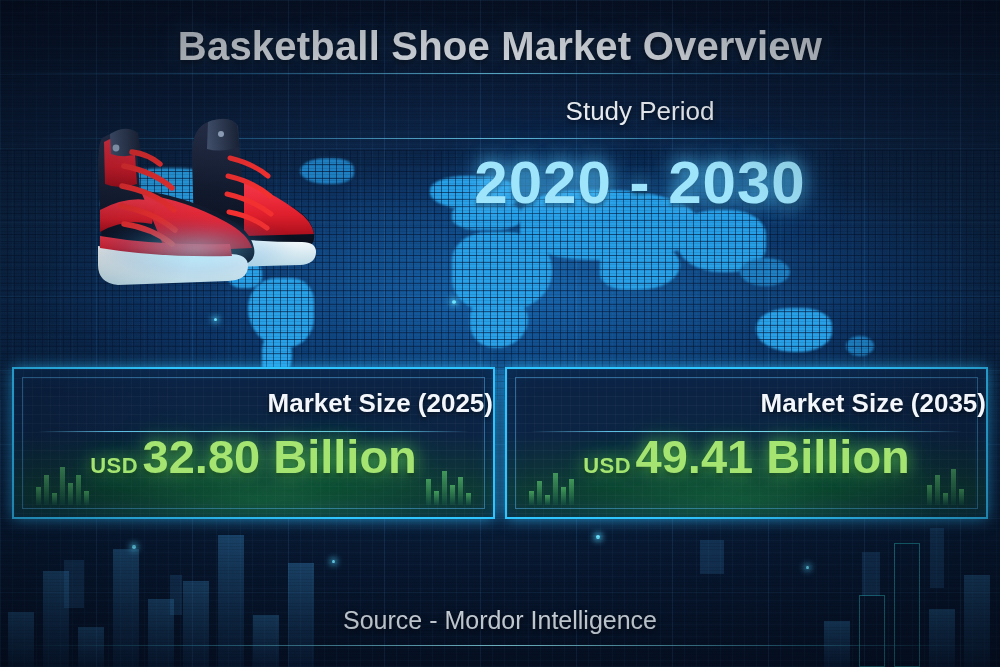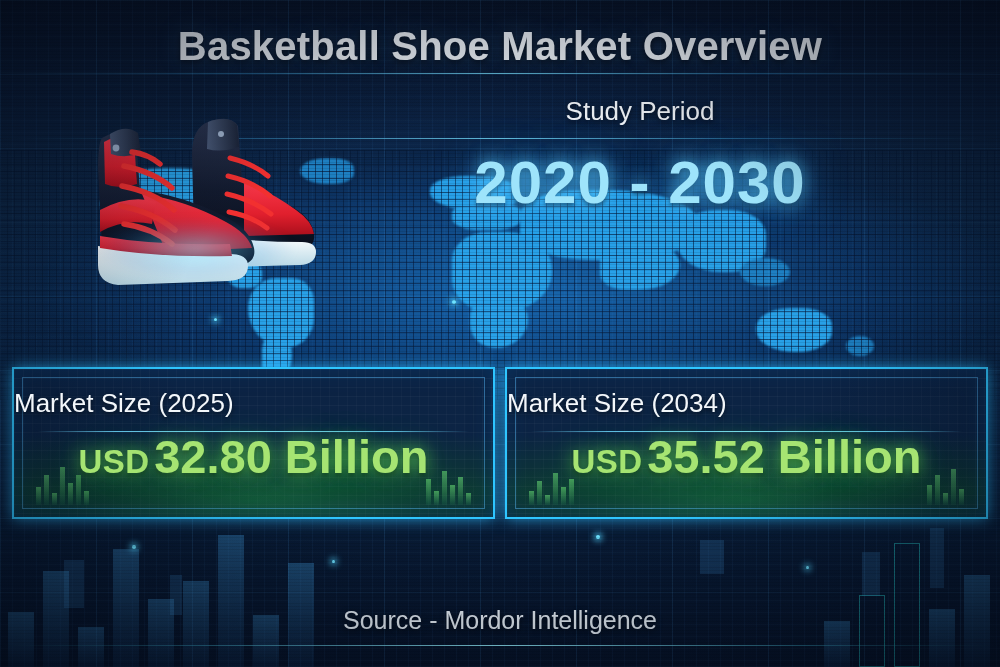--- a/index.html
+++ b/index.html
@@ -119,35 +119,35 @@
   .panel-greenglow{
     position:absolute; left:0; right:0; bottom:0; height:82px;
     background:radial-gradient(ellipse 330px 60px at 50% 80%, rgba(40,180,80,.30), rgba(20,110,60,.10) 60%, rgba(0,0,0,0) 85%);
   }
   .panel-minibars{ position:absolute; bottom:12px; display:flex; align-items:flex-end; gap:3px; height:46px; }
   .panel-minibars.l{ left:22px; }
   .panel-minibars.r{ right:22px; }
   .mbar{ width:5px; background:linear-gradient(180deg, rgba(110,230,120,.55), rgba(30,140,90,.12)); }
 
   .panel-label{
-    position:relative; z-index:3; text-align:left; margin-top:19px;
-    font-size:26px; color:#f3f7fb; font-weight:400;
+    position:relative; z-index:3; text-align:right; margin-top:19px;
+    font-size:26px; color:#f3f7fb; font-weight:700;
     text-shadow:0 2px 5px rgba(0,0,0,.6);
   }
   .panel-divider{
     position:absolute; left:24px; right:24px; top:62px; height:1px; z-index:3;
     background:linear-gradient(90deg, rgba(60,180,255,0), rgba(110,215,255,.85) 18%, rgba(130,230,255,.95) 50%, rgba(110,215,255,.85) 82%, rgba(60,180,255,0));
   }
   .panel-value{
     position:relative; z-index:3; text-align:center; margin-top:14px;
     font-weight:bold; line-height:1;
     color:#a6e472;
     text-shadow:0 0 16px rgba(110,230,90,.75), 0 0 34px rgba(60,190,70,.45), 0 3px 4px rgba(0,15,10,.6);
   }
-  .panel-value .cur{ font-size:33px; letter-spacing:.5px; }
+  .panel-value .cur{ font-size:22px; letter-spacing:.5px; }
   .panel-value .num{ font-size:47px; }
 
   .source{
     position:absolute; top:606px; left:0; width:1000px; text-align:center;
     font-size:25px; color:#eaf2f9; font-weight:400;
     text-shadow:0 2px 6px rgba(0,0,0,.7);
   }
 </style>
 </head>
 <body>
@@ -330,25 +330,25 @@
           <div class="mbar" style="height:26px"></div>
       </div>
       <div class="panel-minibars r">
         <div class="mbar" style="height:20px"></div>
           <div class="mbar" style="height:30px"></div>
         <div class="mbar" style="height:12px"></div>
           <div class="mbar" style="height:36px"></div>
         <div class="mbar" style="height:16px"></div>
       </div>
       <div class="panel-inner-frame"></div>
-      <div class="panel-label">Market Size (2034)</div>
+      <div class="panel-label">Market Size (2035)</div>
       <div class="panel-divider"></div>
       <div class="panel-value">
         <span class="cur">USD</span>
-        <span class="num">35.52 Billion</span>
+        <span class="num">49.41 Billion</span>
       </div>
     </div>
 
   </div>
 
   <div class="source">Source - Mordor Intelligence</div>
   <div class="hline rule-src"></div>
 
   <div class="vignette"></div>
 </div>

